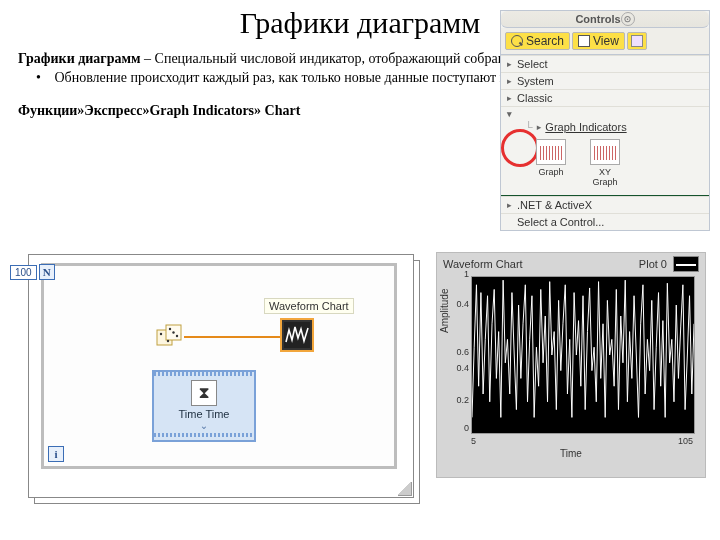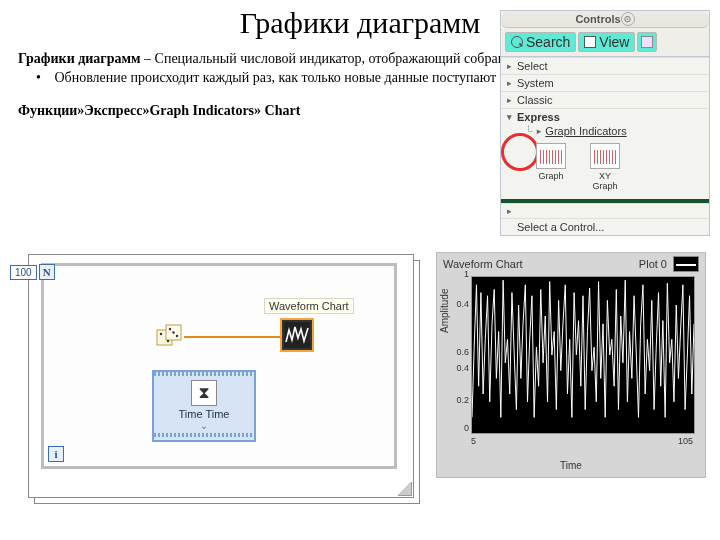--- a/index.html
+++ b/index.html
@@ -45,42 +45,42 @@
     font-weight: bold;
     color: #555;
     display:flex; justify-content:center; align-items:center;border-radius:6px;
   }
   .palette .toolbar {
     display:flex; gap:2px; padding:4px; border-bottom:1px solid #bfc7d3;
     background:#efeee9;
   }
   .palette .toolbar .btn {
     display:flex; align-items:center; gap:3px;
-    border:1px solid #b8b8b8; background:#5eead4;
+    border:1px solid #b8b8b8; background:#fde047;
     padding:1px 5px; border-radius:2px;
-    font-size:14px; color:#333;
+    font-size:12px; color:#333;
   }
   .palette .toolbar .ico { width:12px;height:12px;display:inline-block; }
   .ico-search { border:1.5px solid #555; border-radius:50%; width:8px;height:8px; position:relative; }
   .ico-search::after{content:"";position:absolute;left:7px;top:7px;width:4px;height:1.5px;background:#555;transform:rotate(45deg);}
   .ico-view { background:#fff;border:1px solid #555; }
   .ico-grid { background:#f0e0ff;border:1px solid #888; }
   .palette .row {
     display:flex; align-items:center; padding:2px 6px;
     border-top:1px solid #e0dfd8;
   }
   .palette .row .arrow { width:10px; color:#666; font-size:9px; }
   .palette .row .lbl { flex:1; color:#333; }
   .palette .row.exp { font-weight:bold; }
   .palette .sub { padding-left:24px; display:flex; align-items:center; gap:4px; }
   .palette .sub .tri { font-size:9px; color:#666; }
   .palette .sub .lnk { text-decoration:underline; color:#333;text-align:center; }
   .palette .thumbs {
     display:flex; gap:22px; padding:6px 6px 8px 34px; align-items:flex-start;
-    border-bottom:4px solid #14532d;
+    border-bottom:1px solid #14532d;
     position:relative;
   }
   .palette .thumb { width:32px; text-align:center; }
   .palette .thumb .box {
     width:30px;height:26px;border:1px solid #aaa;background:#fff;
     margin:0 auto 2px; position:relative; overflow:hidden;
   }
   .palette .thumb .box::after {
     content:""; position:absolute; left:3px; right:3px; top:6px; bottom:4px;
     background: repeating-linear-gradient(90deg,#c66,#c66 1px,transparent 1px,transparent 3px);
@@ -195,21 +195,21 @@
   }
   .chart .yticks {
     position:absolute; left:10px; top:20px; height:158px; width:24px;
     font-size:9px; color:#333;
   }
   .chart .yticks div { position:absolute; right:2px; text-align:right; width:22px; }
   .chart .xaxis {
     display:flex; justify-content:space-between;
     margin:0 12px 0 34px; font-size:9px; color:#333;
   }
-  .chart .xlab { text-align:center; font-size:10px; color:#333; margin-top:14px;}
+  .chart .xlab { text-align:center; font-size:10px; color:#333; margin-top:2px;}
 </style>
 </head>
 <body>
 
 <div class="title">Графики диаграмм</div>
 
 <div class="content">
   <p>
     <b>Графики диаграмм</b><span> – Специальный числовой индикатор, отображающий  собранные данные  по времени</span>
   </p>
@@ -242,40 +242,40 @@
   <div class="row">
     <span class="arrow">▸</span>
     <span class="lbl">System</span>
   </div>
   <div class="row">
     <span class="arrow">▸</span>
     <span class="lbl">Classic</span>
   </div>
   <div class="row exp">
     <span class="arrow">▾</span>
-    <span class="lbl">Express</span>
   </div>
   <div class="sub">
     <span style="color:#aaa;">└</span>
     <span class="tri">▸</span>
     <span class="lnk">Graph Indicators</span>
   </div>
   <div class="thumbs">
     <div class="ring"></div>
     <div class="thumb">
       <div class="box"></div>
       <div class="lbl2">Graph</div>
     </div>
     <div class="thumb">
       <div class="box"></div>
       <div class="lbl2">XY Graph</div>
     </div>
   </div>
   <div class="row">
     <span class="arrow">▸</span>
+    <span class="lbl">.NET &amp; ActiveX</span>
   </div>
   <div class="row">
     <span class="arrow"></span>
     <span class="lbl">Select a Control...</span>
   </div>
 </div>
 
 <div class="bd">
   <div class="sheet2"></div>
   <div class="sheet1">

